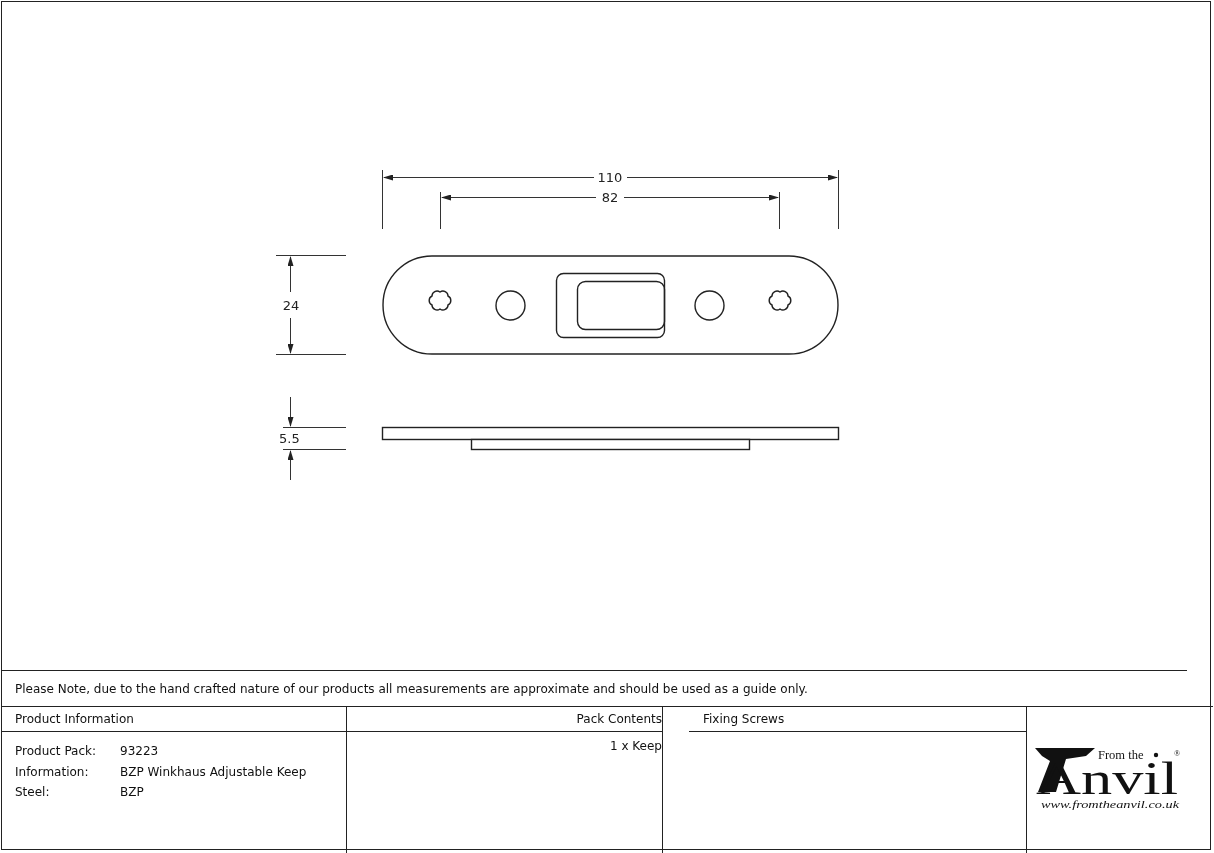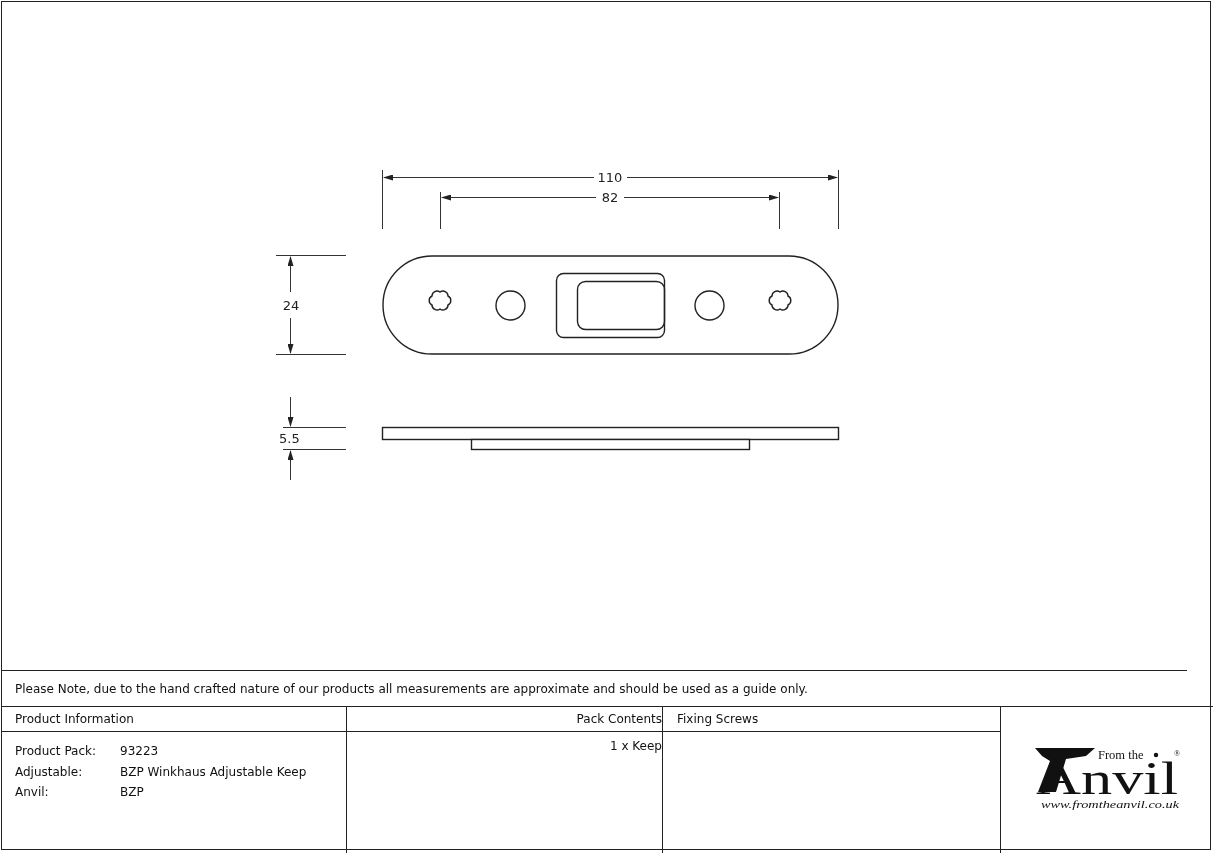--- a/index.html
+++ b/index.html
@@ -81,36 +81,36 @@
 
 <div class="table">
   <div class="col" style="left:0;width:346px;">
     <div class="hd">Product Information</div>
     <div class="bd">
       <div class="row">
         <span class="k">Product Pack:</span>
         <span>93223</span>
       </div>
       <div class="row">
-        <span class="k">Adjustable:</span>
+        <span class="k">Information:</span>
         <span>BZP Winkhaus Adjustable Keep</span>
       </div>
       <div class="row">
-        <span class="k">Anvil:</span>
+        <span class="k">Steel:</span>
         <span>BZP</span>
       </div>
     </div>
   </div>
   <div class="col" style="left:346px;width:316px;text-align:right;">
     <div class="hd">Pack Contents</div>
     <div class="bd" style="padding-top:7px;">
       <div>1 x Keep</div>
     </div>
   </div>
-  <div class="col" style="left:662px;width:338px;">
+  <div class="col" style="left:688px;width:338px;">
     <div class="hd">Fixing Screws</div>
     <div class="bd"></div>
   </div>
 </div>
 
 <div class="logo">
   <svg width="212" height="146" viewBox="0 0 212 146" xmlns="http://www.w3.org/2000/svg">
 
     <path d="M35,42 L95,42 L86,50 L66,53 L56,86 L38,86 L50,55 L42,50 z" fill="#111"></path>
     <text x="98" y="53" font-family="Liberation Serif, serif" font-size="12.5" fill="#111">From the</text>

